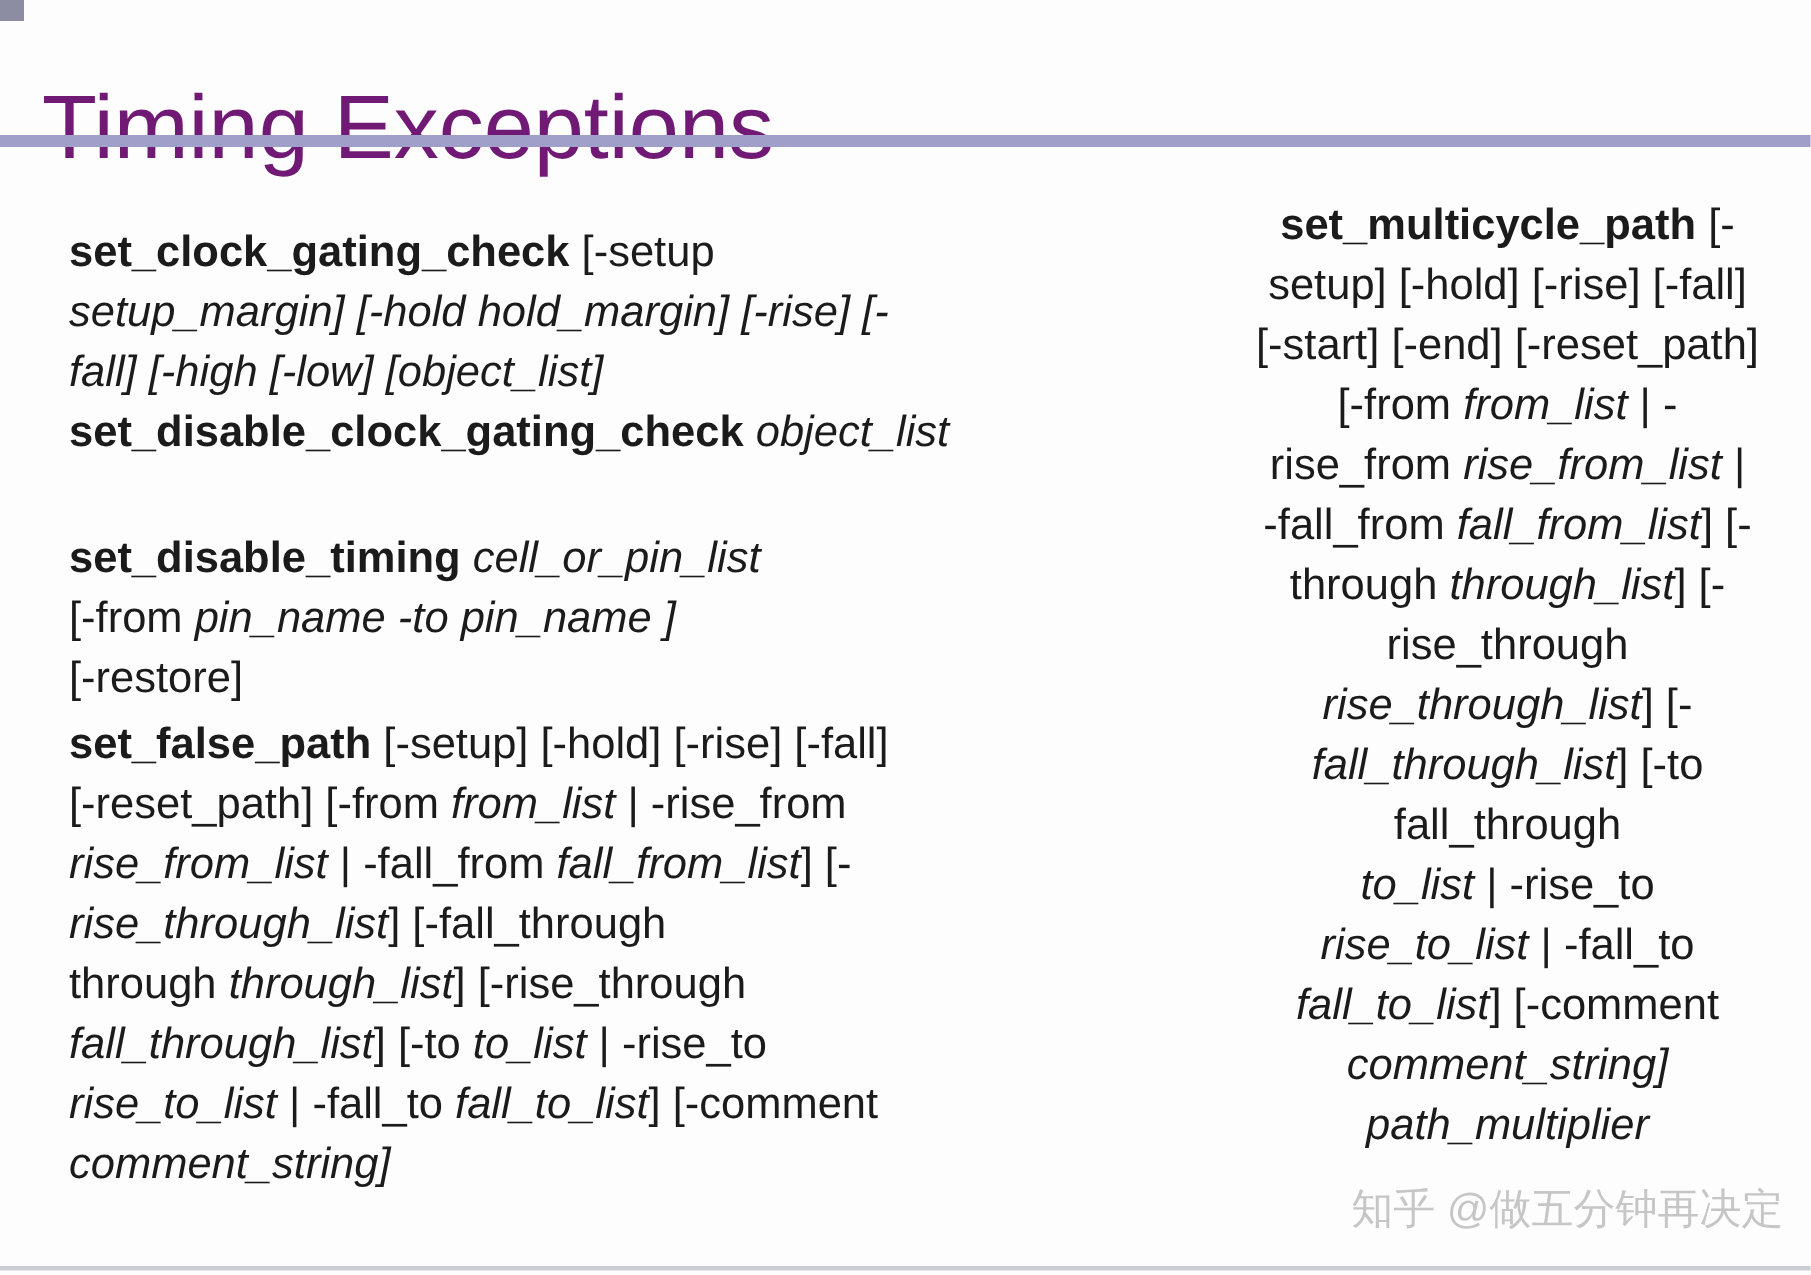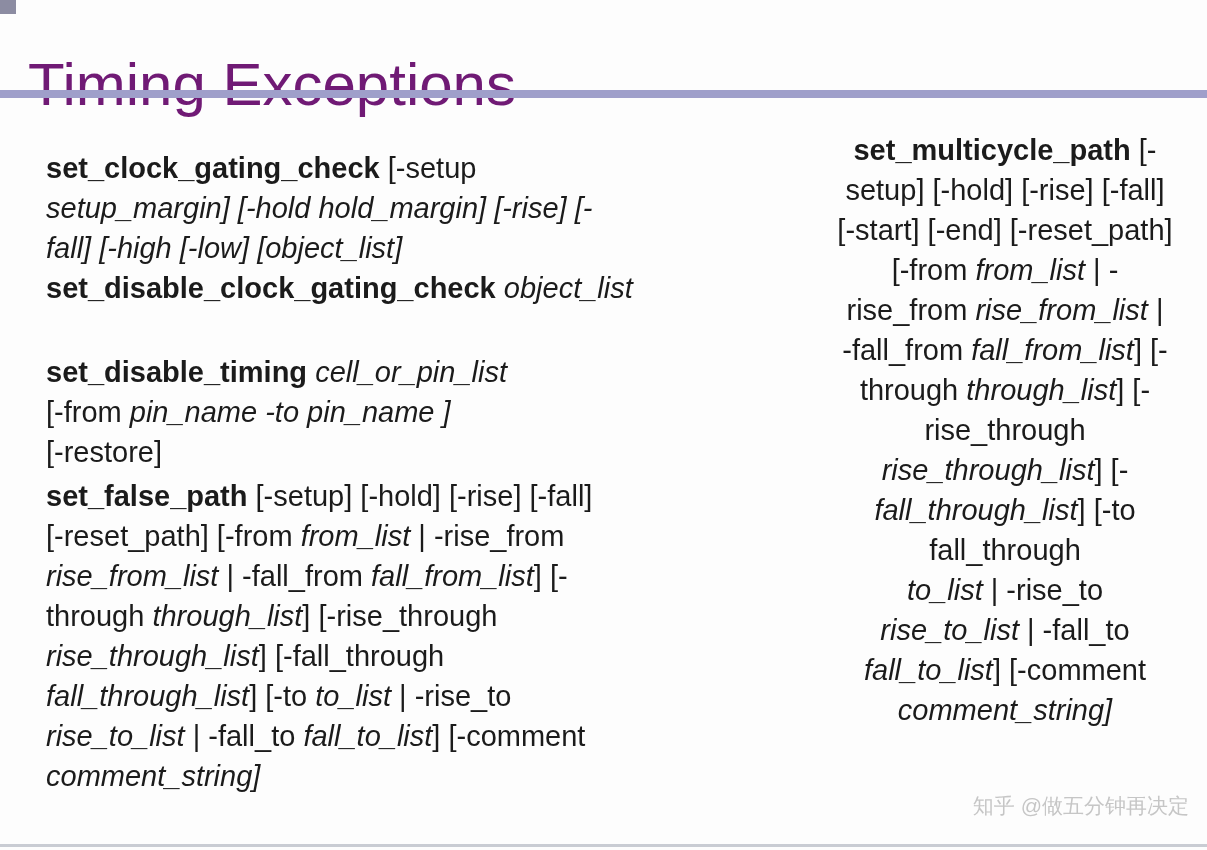--- a/index.html
+++ b/index.html
@@ -32,21 +32,21 @@
   #right-column{left:805px;top:130px;width:400px;text-align:center;}
   .seg-n{font-style:normal;font-weight:400;}
   .seg-b{font-style:normal;font-weight:700;}
   .seg-i{font-style:italic;font-weight:400;}
   
   #left-column .block:nth-child(2){}
   #left-column .block:nth-child(3){margin-top:44px;}
   #left-column .block:nth-child(4){margin-top:4px;}
   .watermark{
     position:absolute;right:18px;top:786px;
-    font-size:21px;line-height:40px;color:#c6c6c6;
+    font-size:28px;line-height:40px;color:#c6c6c6;
     white-space:nowrap;
   }
 </style>
 </head>
 <body style="background: rgb(253, 253, 253); color: rgb(27, 27, 27);">
 
 <div class="corner-square" style="background: rgb(140, 140, 162);"></div>
 
 <h1 class="page-title" style="color: #701a75;">Timing Exceptions</h1>
 
@@ -63,22 +63,22 @@
     </div>
     <div class="block">
       <div class="line"><span class="seg-b">set_disable_timing</span><span class="seg-n"> </span><span class="seg-i">cell_or_pin_list</span></div>
       <div class="line"><span class="seg-n">[-from </span><span class="seg-i">pin_name -to pin_name ]</span></div>
       <div class="line"><span class="seg-n">[-restore]</span></div>
     </div>
     <div class="block">
       <div class="line"><span class="seg-b">set_false_path</span><span class="seg-n"> [-setup] [-hold] [-rise] [-fall]</span></div>
       <div class="line"><span class="seg-n">[-reset_path] [-from </span><span class="seg-i">from_list</span><span class="seg-n"> | -rise_from</span></div>
       <div class="line"><span class="seg-i">rise_from_list</span><span class="seg-n"> | -fall_from </span><span class="seg-i">fall_from_list</span><span class="seg-n">] [-</span></div>
+      <div class="line"><span class="seg-i">rise_through_list</span><span class="seg-n">] [-fall_through</span></div>
       <div class="line"><span class="seg-n">through </span><span class="seg-i">through_list</span><span class="seg-n">] [-rise_through</span></div>
-      <div class="line"><span class="seg-i">rise_through_list</span><span class="seg-n">] [-fall_through</span></div>
       <div class="line"><span class="seg-i">fall_through_list</span><span class="seg-n">] [-to </span><span class="seg-i">to_list</span><span class="seg-n"> | -rise_to</span></div>
       <div class="line"><span class="seg-i">rise_to_list</span><span class="seg-n"> | -fall_to </span><span class="seg-i">fall_to_list</span><span class="seg-n">] [-comment</span></div>
       <div class="line"><span class="seg-i">comment_string]</span></div>
     </div>
   </div>
 
 <div class="column" id="right-column">
     <div class="block">
       <div class="line"><span class="seg-b">set_multicycle_path</span><span class="seg-n"> [-</span></div>
       <div class="line"><span class="seg-n">setup] [-hold] [-rise] [-fall]</span></div>
@@ -88,18 +88,19 @@
       <div class="line"><span class="seg-n">-fall_from </span><span class="seg-i">fall_from_list</span><span class="seg-n">] [-</span></div>
       <div class="line"><span class="seg-n">through </span><span class="seg-i">through_list</span><span class="seg-n">] [-</span></div>
       <div class="line"><span class="seg-n">rise_through</span></div>
       <div class="line"><span class="seg-i">rise_through_list</span><span class="seg-n">] [-</span></div>
       <div class="line"><span class="seg-i">fall_through_list</span><span class="seg-n">] [-to</span></div>
       <div class="line"><span class="seg-n">fall_through</span></div>
       <div class="line"><span class="seg-i">to_list</span><span class="seg-n"> | -rise_to</span></div>
       <div class="line"><span class="seg-i">rise_to_list</span><span class="seg-n"> | -fall_to</span></div>
       <div class="line"><span class="seg-i">fall_to_list</span><span class="seg-n">] [-comment</span></div>
       <div class="line"><span class="seg-i">comment_string]</span></div>
+      <div class="line"><span class="seg-i">path_multiplier</span></div>
     </div>
   </div>
 
 <div class="watermark" style="color: rgb(198, 198, 198);">知乎 @做五分钟再决定</div>
 
 <div class="bottom-rule" style="background: rgb(201, 204, 211);"></div>
 
 </body></html>

